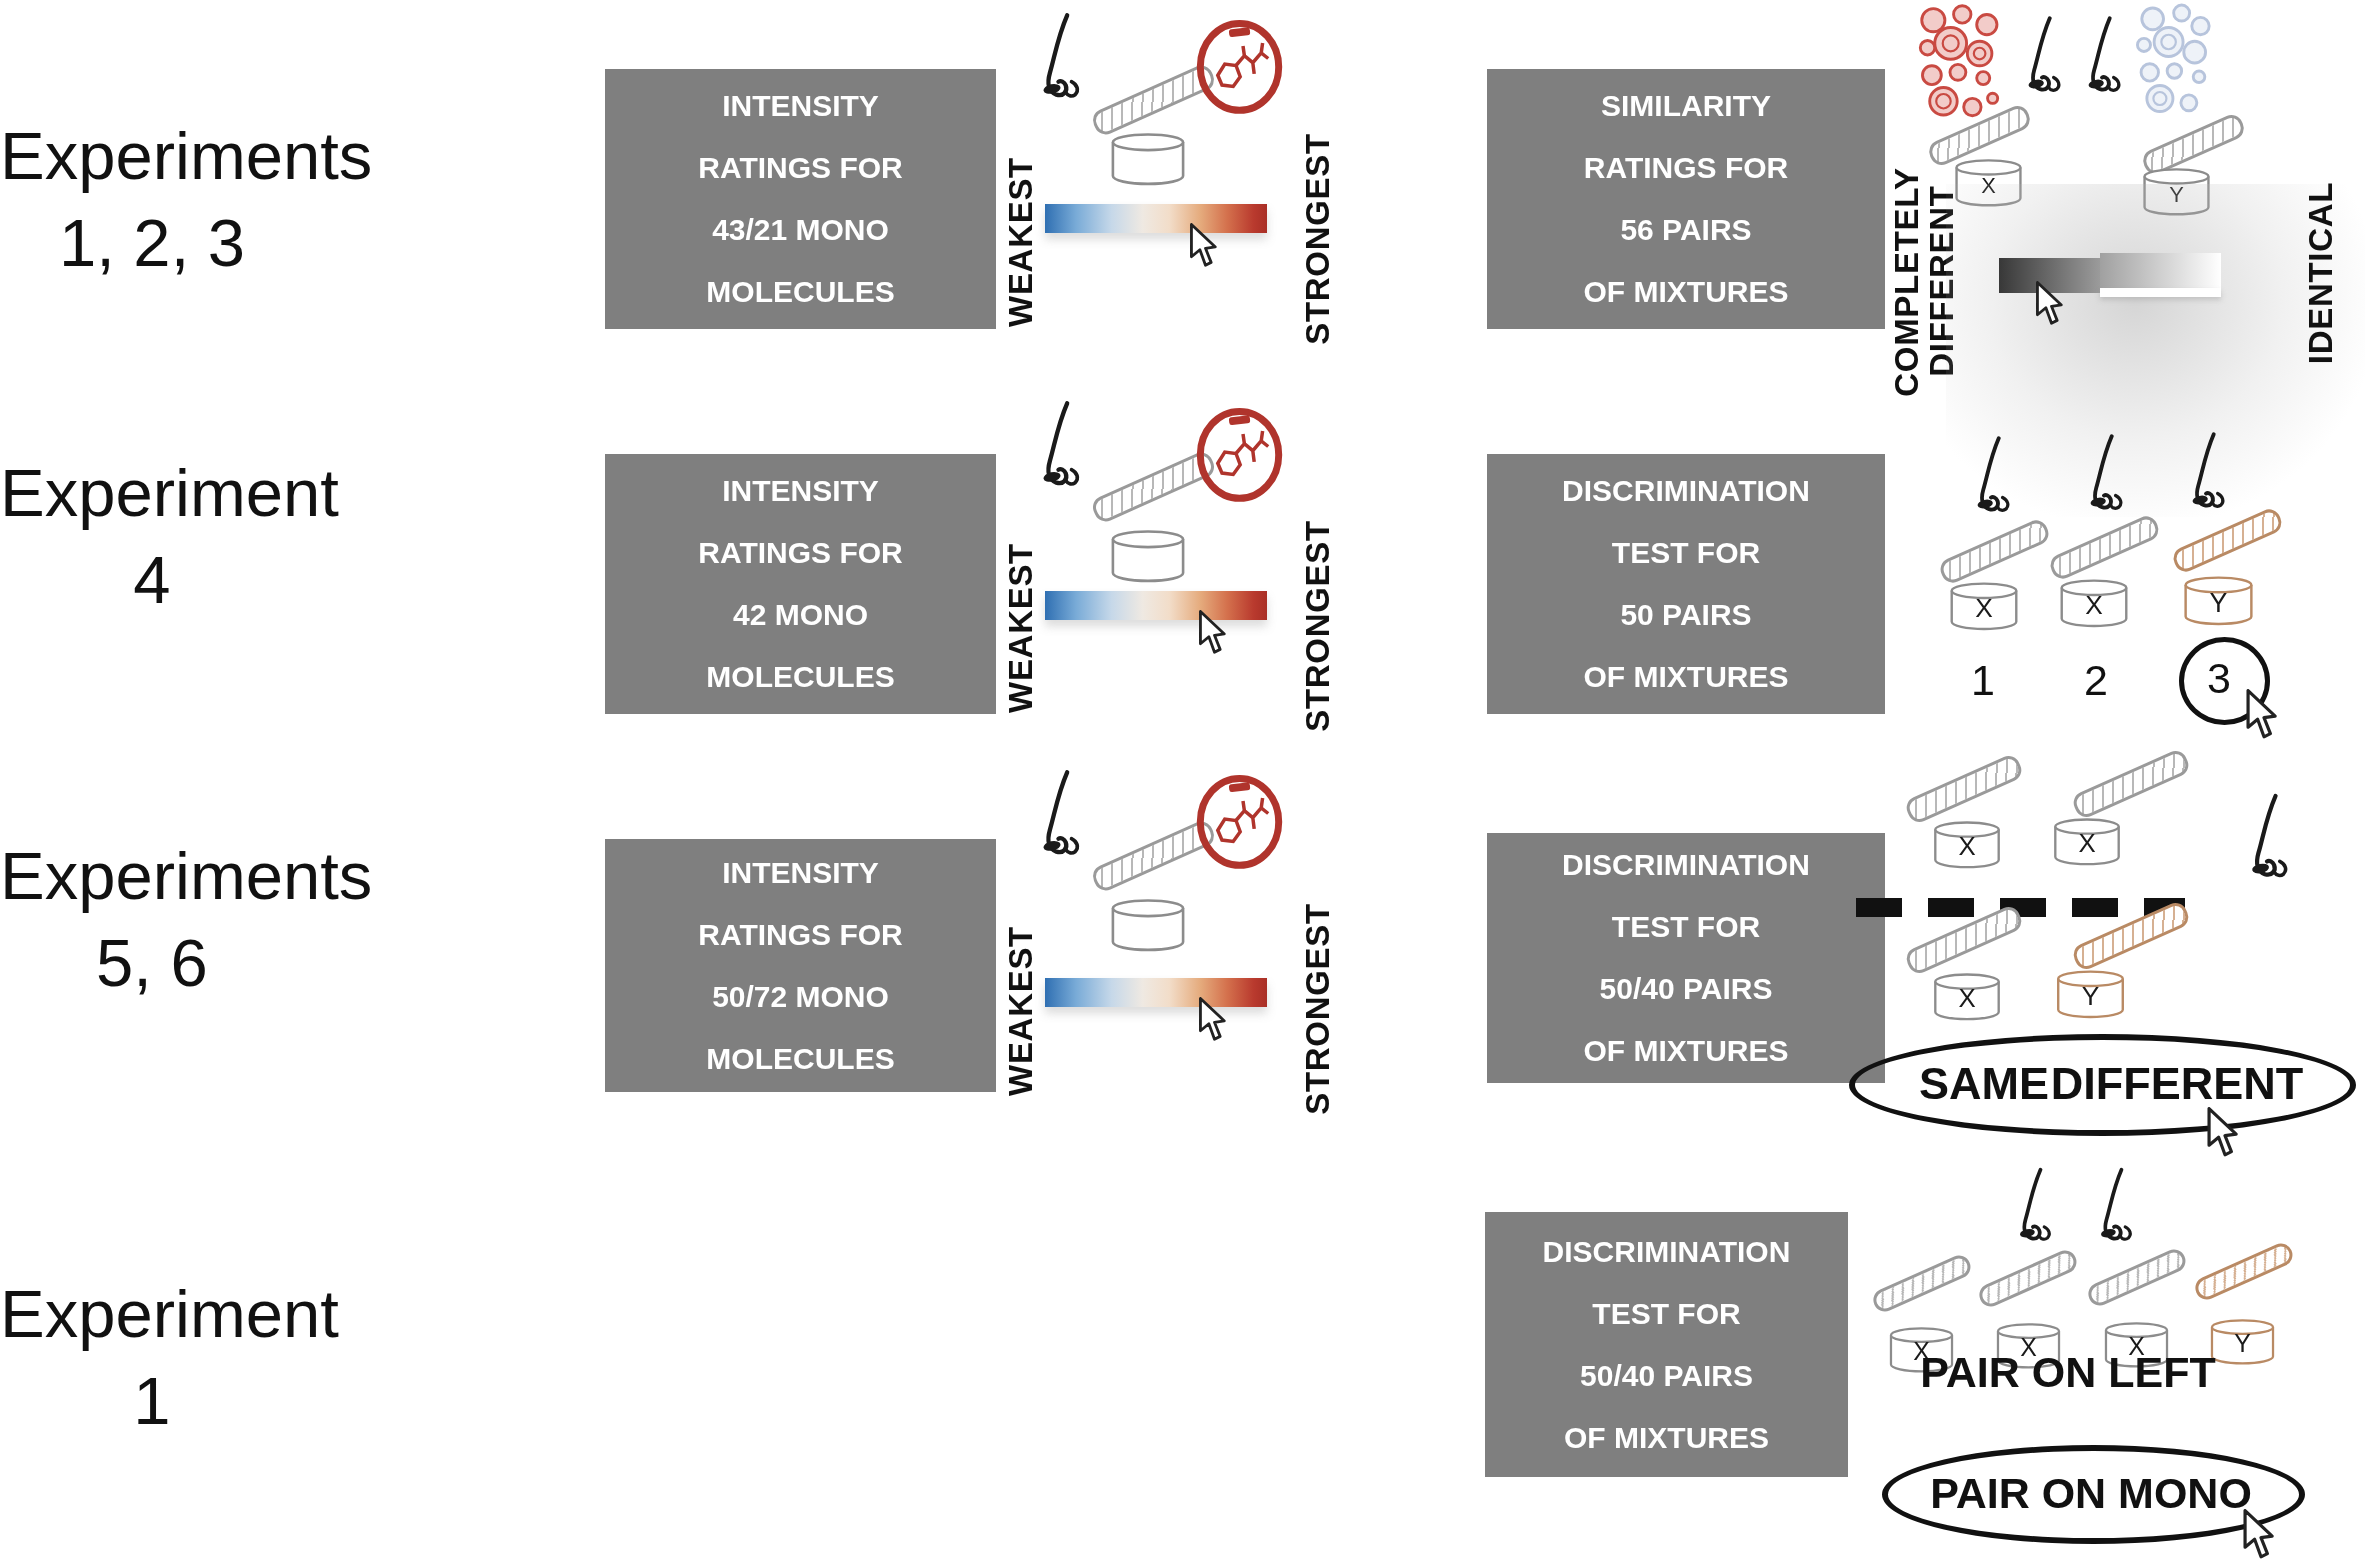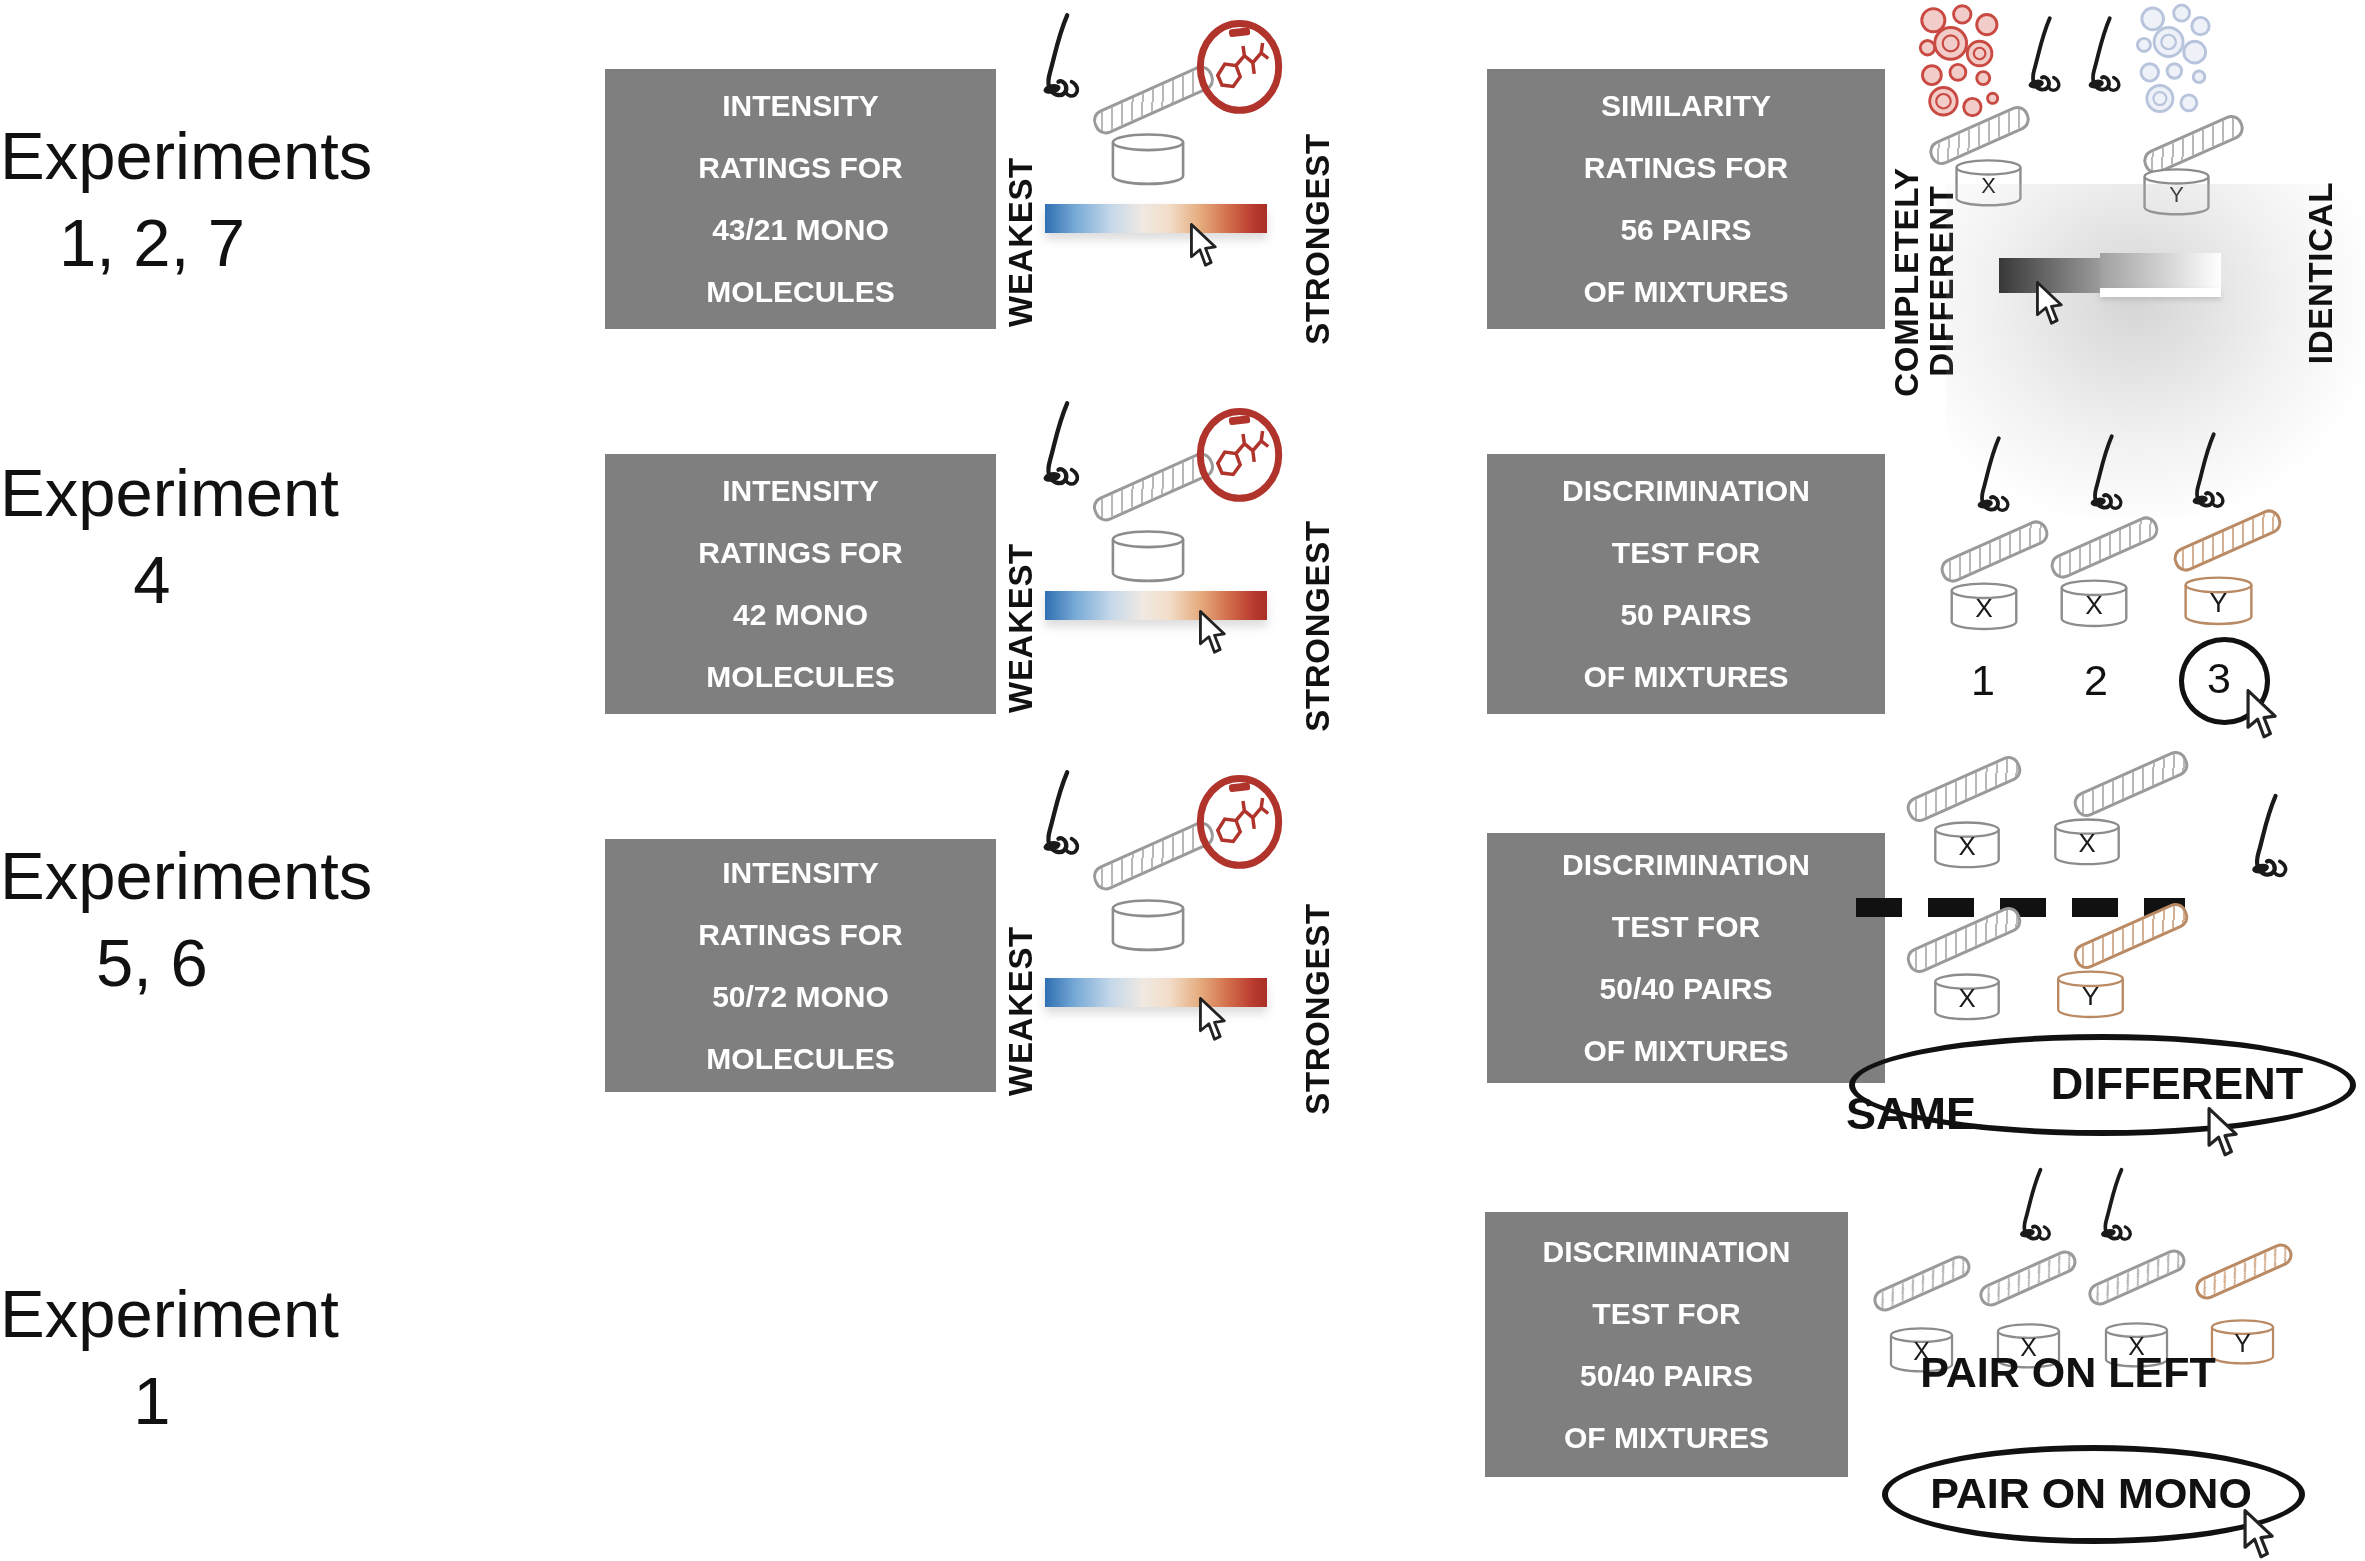--- a/index.html
+++ b/index.html
@@ -37,21 +37,21 @@
 </style>
 </head>
 <body>
 
 <div class="canvas">
 
   <div class="row-layer">
 
     <div class="rowlabel" style="left:0;top:112px;width:304px;">
       <div>Experiments</div>
-      <div>1, 2, 7</div>
+      <div>1, 2, 3</div>
     </div>
 
     <div class="gbox" style="left:605px;top:69px;width:391px;height:260px;">
       <div>INTENSITY</div>
       <div>RATINGS FOR</div>
       <div>43/21 MONO</div>
       <div>MOLECULES</div>
     </div>
 
     <div class="vtext" style="left:1021px;top:242px;">WEAKEST</div>
@@ -339,21 +339,21 @@
       <ellipse cx="60" cy="18" rx="54" ry="12" fill="#fff" stroke="#8c8c8c" stroke-width="4"></ellipse>
       <text x="60" y="62" text-anchor="middle">X</text>
     </svg>
     <svg class="dish" style="left:2050px;top:968px;" width="81" height="55" viewBox="0 0 120 92">
       <path d="M6,18 L6,70 A54,12 0 0 0 114,70 L114,18" fill="#fff" stroke="#b98a64" stroke-width="4"></path>
       <ellipse cx="60" cy="18" rx="54" ry="12" fill="#fff" stroke="#b98a64" stroke-width="4"></ellipse>
       <text x="60" y="62" text-anchor="middle">Y</text>
     </svg>
 
     <div class="oval" style="left:1849px;top:1034px;width:495px;height:90px;"></div>
-    <div class="ovallabel" style="left:1911px;top:1084px;margin-top:30px;">SAME</div>
+    <div class="ovallabel" style="left:1984px;top:1084px;">SAME</div>
     <div class="ovallabel" style="left:2177px;top:1084px;">DIFFERENT</div>
     <svg class="cursor" style="left:2205px;top:1107px;" width="40" height="51" viewBox="0 0 24 32">
       <path d="M2,1 L2,24 L8,19 L12,30 L16,28 L12,18 L19,17 Z" fill="#fff" stroke="#222" stroke-width="2" stroke-linejoin="round"></path>
     </svg>
   </div>
 
   <div class="row-layer">
 
     <div class="rowlabel" style="left:0;top:1270px;width:304px;">
       <div>Experiment 1</div>

